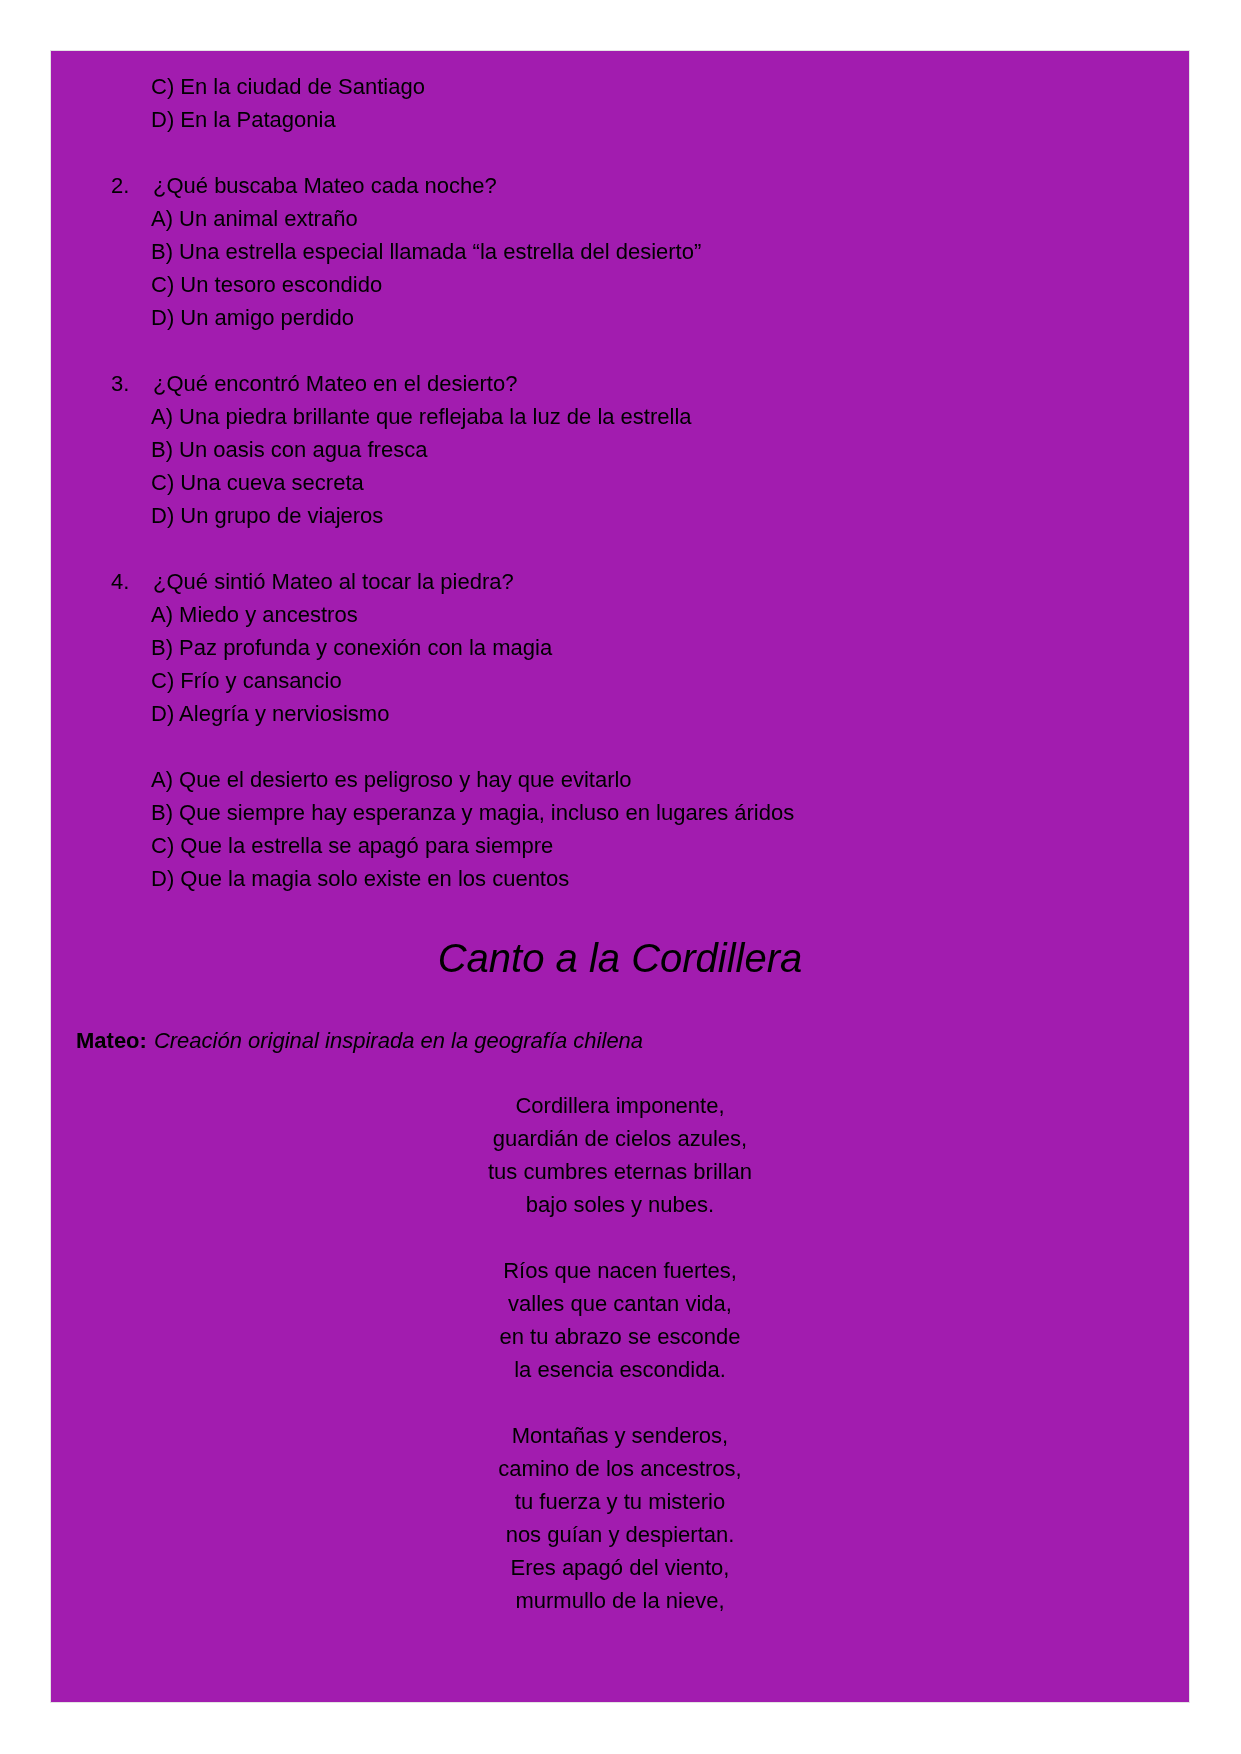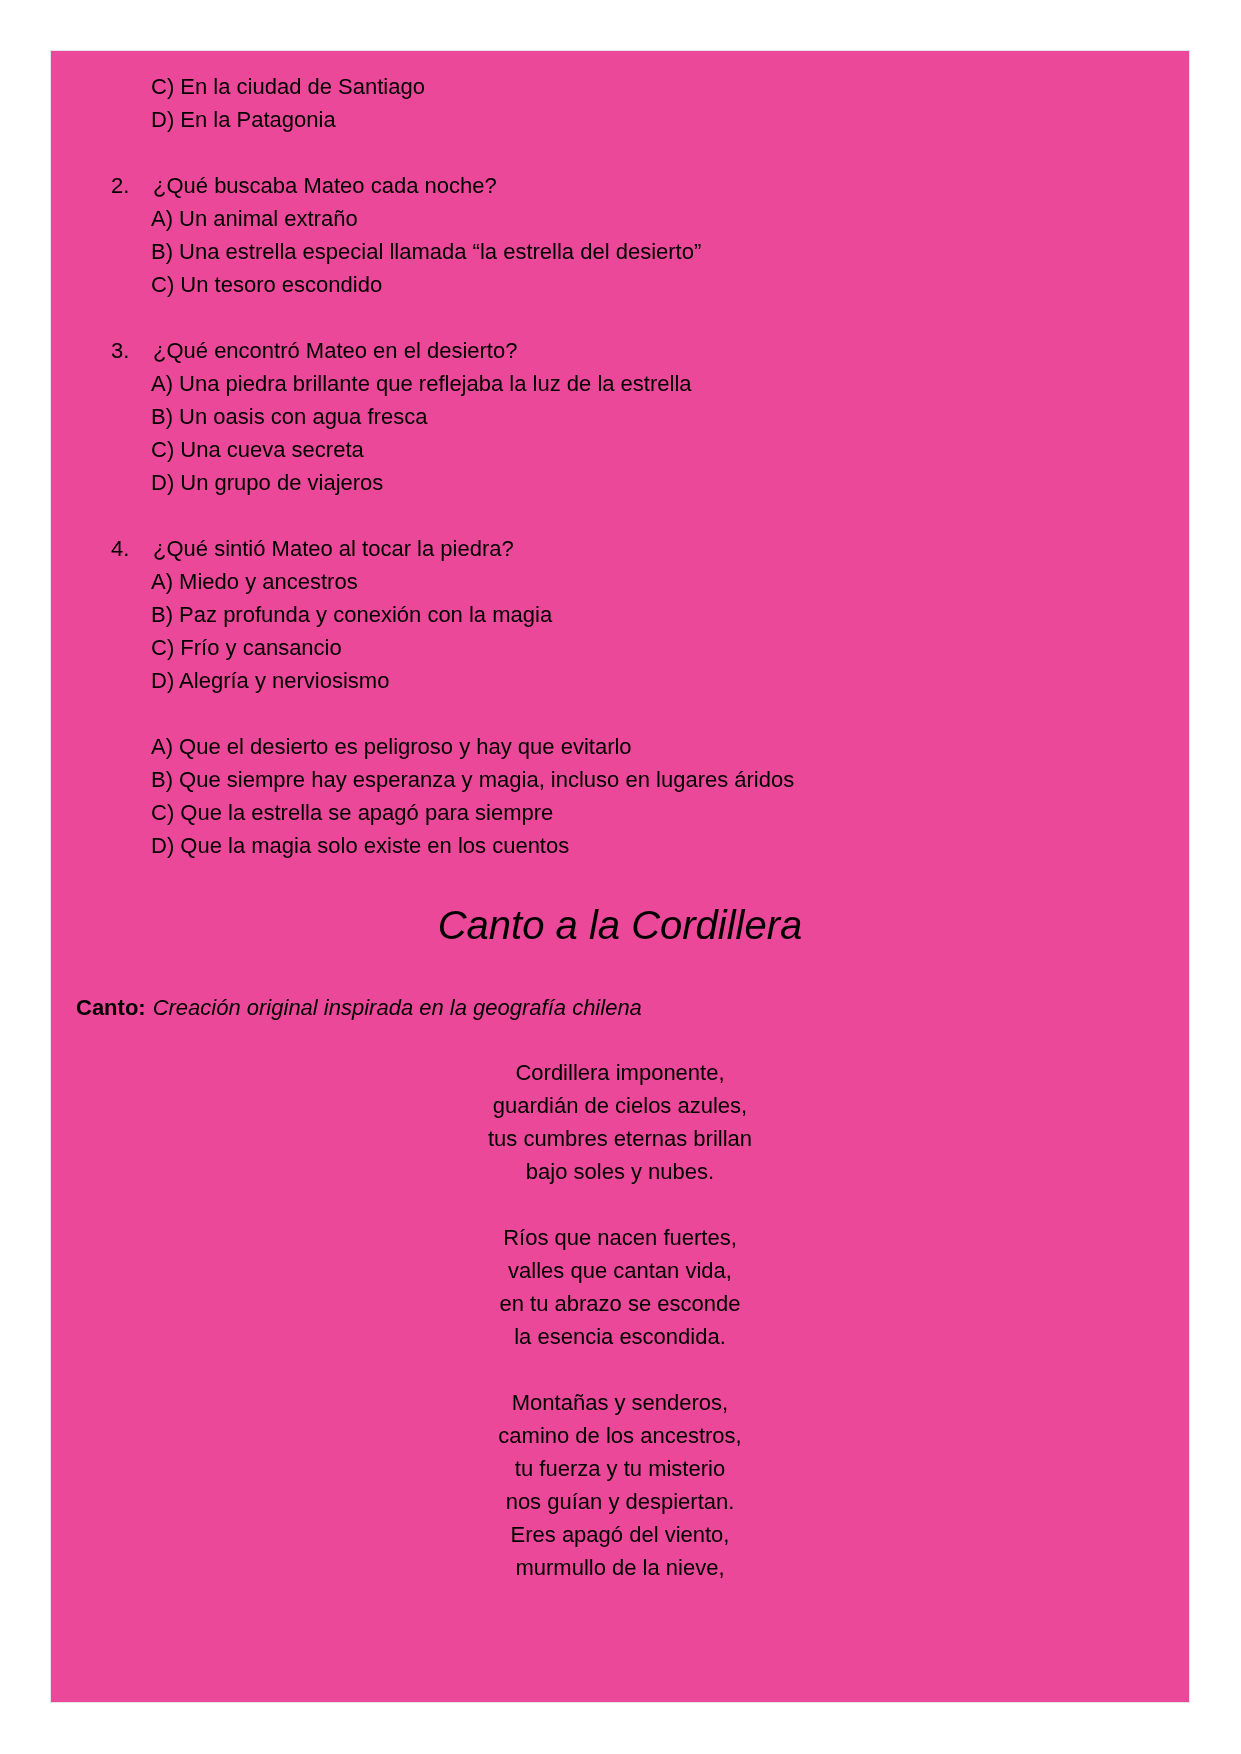--- a/index.html
+++ b/index.html
@@ -8,21 +8,21 @@
     background: #ffffff;
     font-family: "Liberation Sans", sans-serif;
     color: #000000;
     overflow: hidden;
   }
   .page {
     position: absolute;
     left: 50px; top: 50px;
     width: 1140px; height: 1653px;
     box-sizing: border-box;
-    background: #ec4899;
+    background: #a21caf;
     border: 1px solid #e3e3e3;
     overflow: hidden;
   }
   .quiz {
     padding: 19px 30px 0 60px;
     font-size: 22px;
     line-height: 33px;
   }
   .q-block { margin: 0 0 33px 0; }
   .q-line { white-space: nowrap; }
@@ -67,20 +67,21 @@
     <div class="q-block">
       <div class="opt">C) En la ciudad de Santiago</div>
       <div class="opt">D) En la Patagonia</div>
     </div>
 
     <div class="q-block">
       <div class="q-line"><span class="q-num">2.</span><span>¿Qué buscaba Mateo cada noche?</span></div>
       <div class="opt">A) Un animal extraño</div>
       <div class="opt">B) Una estrella especial llamada “la estrella del desierto”</div>
       <div class="opt">C) Un tesoro escondido</div>
+      <div class="opt">D) Un amigo perdido</div>
     </div>
 
     <div class="q-block">
       <div class="q-line"><span class="q-num">3.</span><span>¿Qué encontró Mateo en el desierto?</span></div>
       <div class="opt">A) Una piedra brillante que reflejaba la luz de la estrella</div>
       <div class="opt">B) Un oasis con agua fresca</div>
       <div class="opt">C) Una cueva secreta</div>
       <div class="opt">D) Un grupo de viajeros</div>
     </div>
 
@@ -97,21 +98,21 @@
       <div class="opt">B) Que siempre hay esperanza y magia, incluso en lugares áridos</div>
       <div class="opt">C) Que la estrella se apagó para siempre</div>
       <div class="opt">D) Que la magia solo existe en los cuentos</div>
     </div>
 
   </div>
 
   <div class="poem-title">Canto a la Cordillera</div>
 
   <div class="author">
-    <span class="author-label">Canto:</span><span class="author-text">Creación original inspirada en la geografía chilena</span>
+    <span class="author-label">Mateo:</span><span class="author-text">Creación original inspirada en la geografía chilena</span>
   </div>
 
   <div class="poem">
 
     <div class="stanza first">
       <div>Cordillera imponente,</div>
       <div>guardián de cielos azules,</div>
       <div>tus cumbres eternas brillan</div>
       <div>bajo soles y nubes.</div>
     </div>

